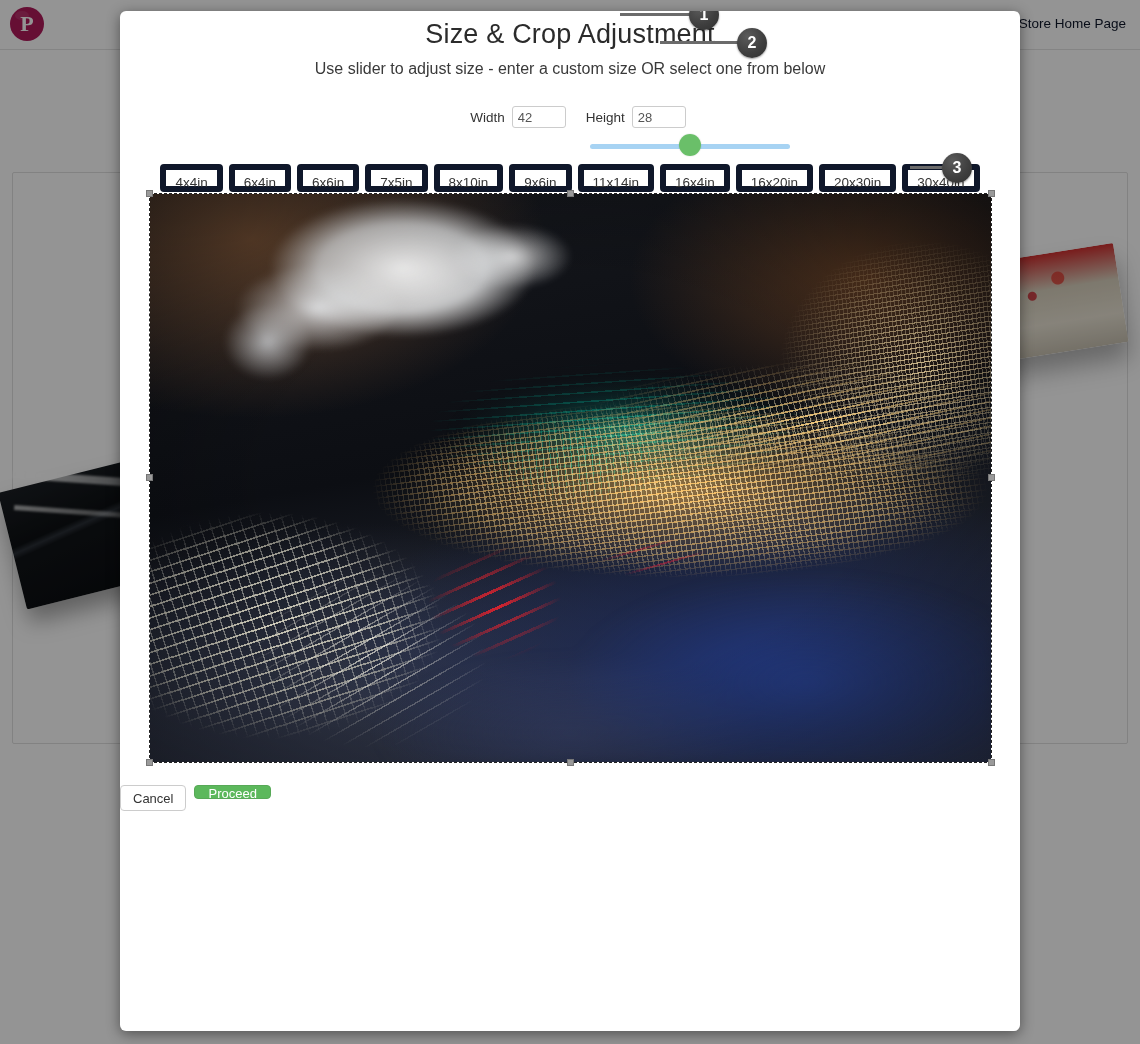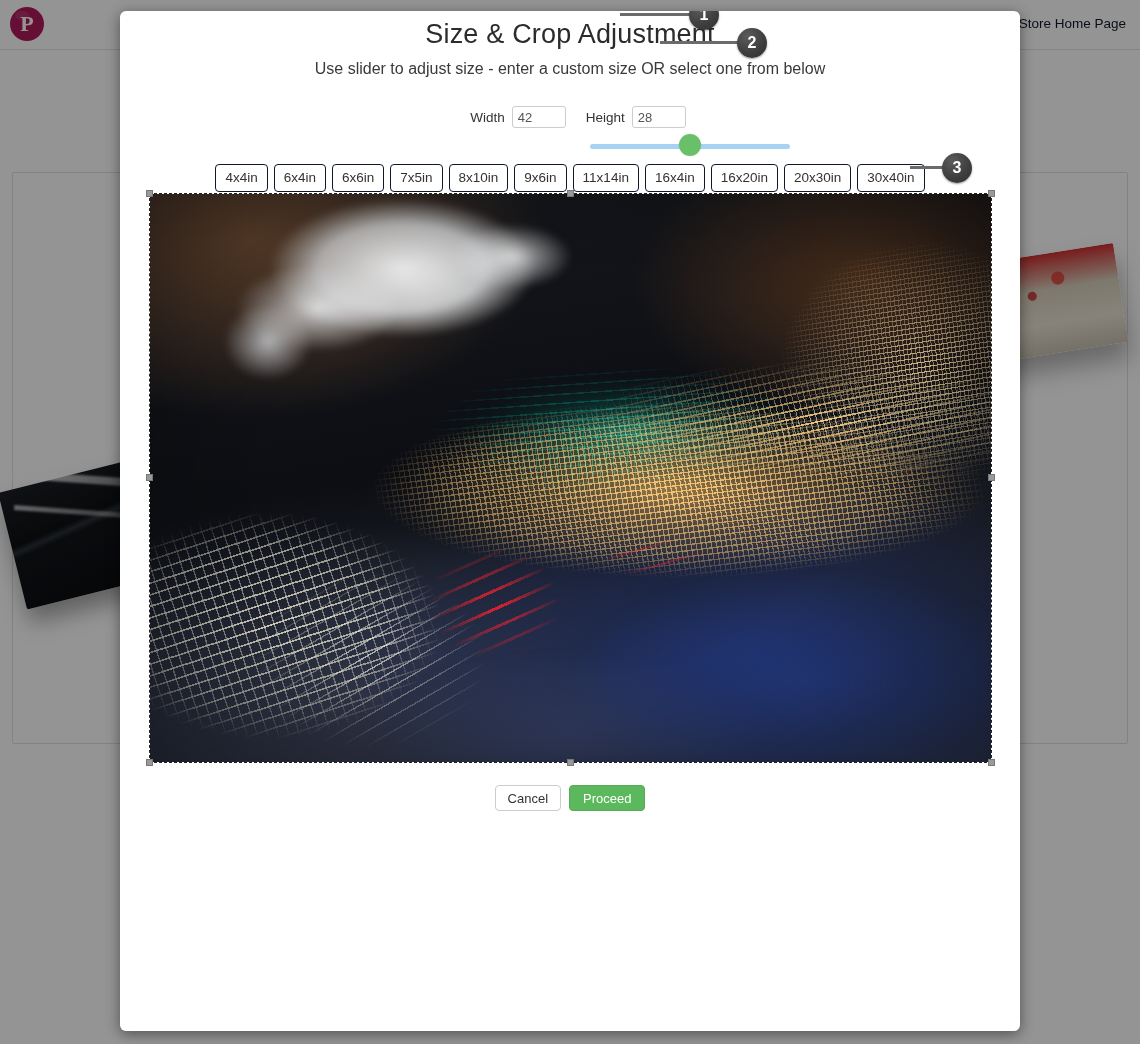--- a/index.html
+++ b/index.html
@@ -136,21 +136,21 @@
   }
 
   
   #preset-row {
     position: absolute; top: 153px; left: 0; right: 0;
     display: flex; justify-content: center; gap: 6px;
   }
   .preset-btn {
     height: 28px; min-width: 49px;
     padding: 0 9px;
-    border: 1px solid #0f172a; border-radius: 4px;
+    border: 6px solid #0f172a; border-radius: 4px;
     background: #fff; color: #333;
     font-size: 13.5px; font-family: "Liberation Sans", sans-serif;
     cursor: pointer; line-height: 26px;
   }
 
   
   .callout {
     position: absolute;
     width: 30px; height: 30px; border-radius: 50%;
     background: radial-gradient(circle at 35% 28%, #5b5b5b 0%, #3f3f3f 55%, #2e2e2e 100%);
@@ -285,30 +285,30 @@
   .h-ne { right: -4px; top: -4px; cursor: nesw-resize; }
   .h-w  { left: -4px; top: 50%; margin-top: -4px; cursor: ew-resize; }
   .h-e  { right: -4px; top: 50%; margin-top: -4px; cursor: ew-resize; }
   .h-sw { left: -4px; bottom: -4px; cursor: nesw-resize; }
   .h-s  { left: 50%; margin-left: -4px; bottom: -4px; cursor: ns-resize; }
   .h-se { right: -4px; bottom: -4px; cursor: nwse-resize; }
 
   
   #footer-row {
     position: absolute; top: 774px; left: 0; right: 0;
-    display: flex; justify-content: center; gap: 8px;
+    display: flex; gap: 8px;
   }
   #cancel-button {
     height: 26px; padding: 0 12px;
     border: 1px solid #ccc; border-radius: 4px;
     background: #fff; color: #333; font-size: 13px;
     font-family: "Liberation Sans", sans-serif; cursor: pointer;
   }
   #proceed-button {
-    height: 26px; padding: 0 13px;
+    height: 14px; padding: 0 13px;
     border: 1px solid #57a957; border-radius: 4px;
     background: #5cb85c; color: #fff; font-size: 13px;
     font-family: "Liberation Sans", sans-serif; cursor: pointer;
   }
 </style>
 </head>
 <body>
 
 <div id="backdrop">
 

